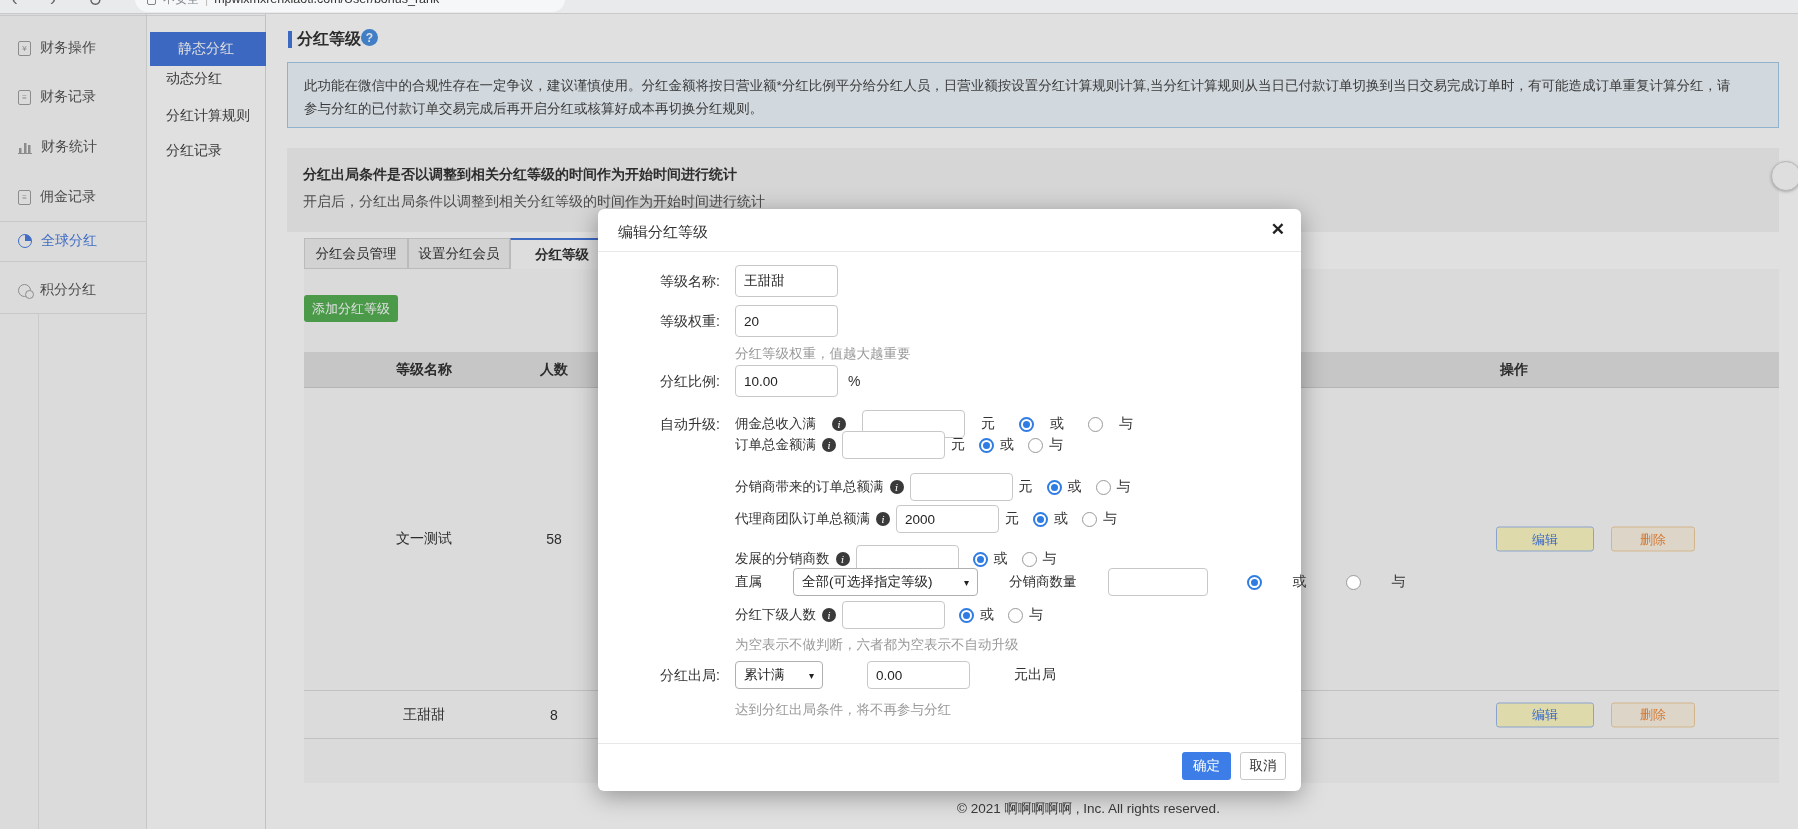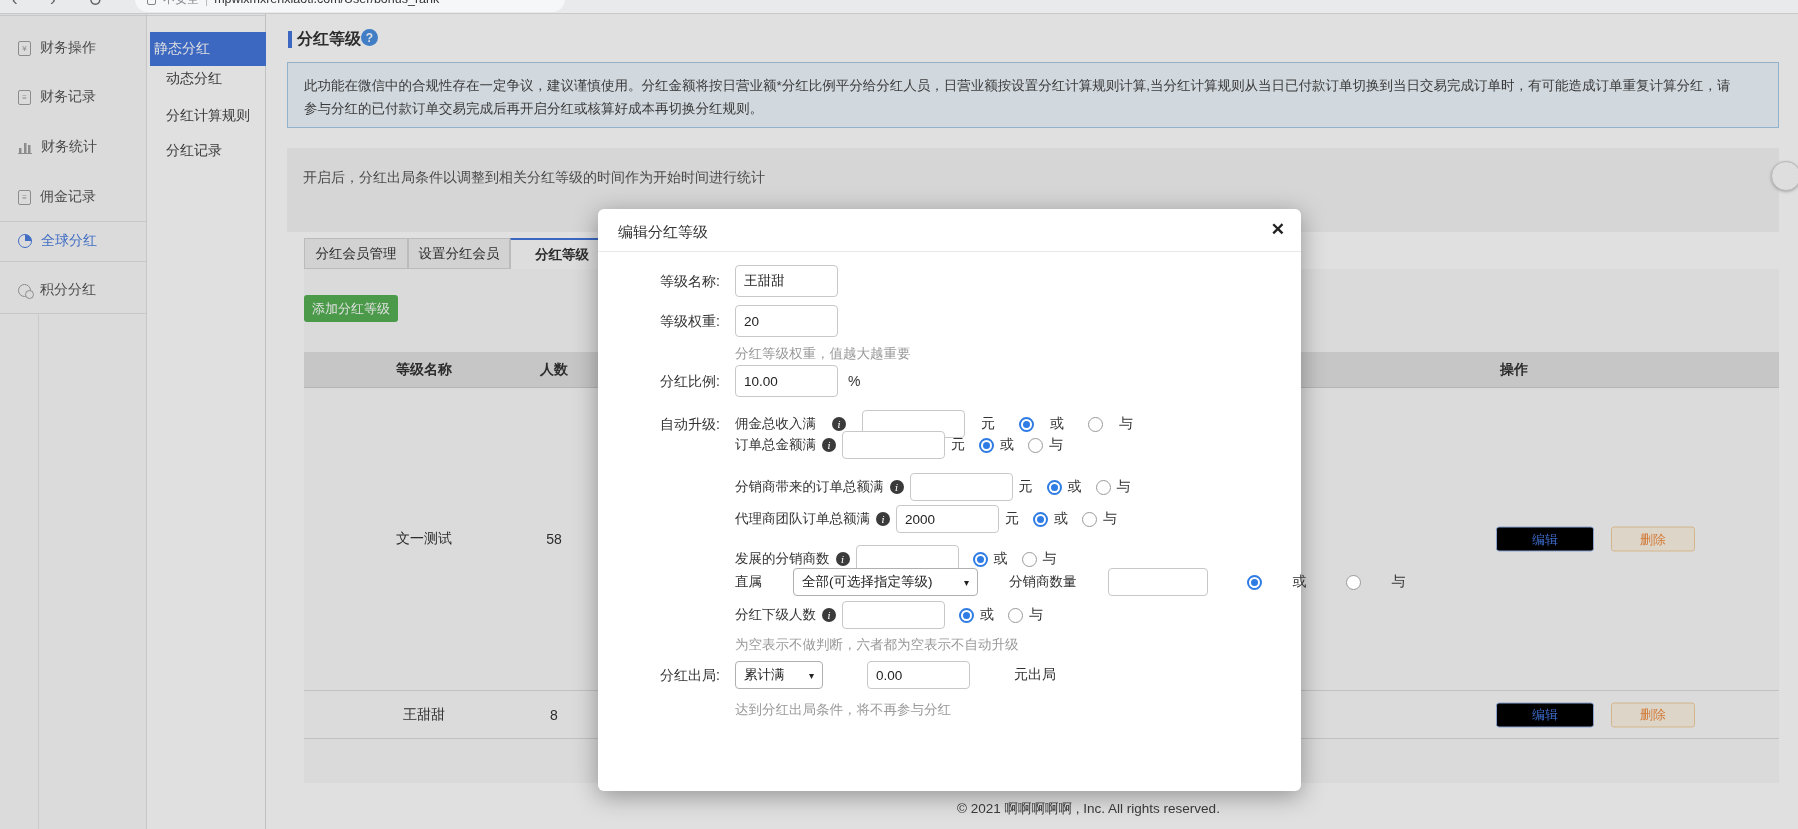--- a/index.html
+++ b/index.html
@@ -26,21 +26,21 @@
   .ic-bars { width:14px; height:13px; border-bottom:1.5px solid #a0a0a0; flex:0 0 auto;
     background: linear-gradient(#a0a0a0,#a0a0a0) 1px 7px/2.5px 6px no-repeat,
                 linear-gradient(#a0a0a0,#a0a0a0) 5.5px 2px/2.5px 11px no-repeat,
                 linear-gradient(#a0a0a0,#a0a0a0) 10px 4.5px/2.5px 8px no-repeat; }
   .ic-pie { width:14px; height:14px; border-radius:50%; border:1.5px solid currentColor; background:conic-gradient(currentColor 0 90deg, transparent 90deg 360deg); flex:0 0 auto; }
   .ic-coin { width:13px; height:13px; border-radius:50%; border:1.5px solid #a0a0a0; position:relative; flex:0 0 auto; background:#fafafa; }
   .ic-coin::after { content:""; position:absolute; right:-4px; bottom:-3px; width:7px; height:7px; border-radius:50%; border:1.5px solid #a0a0a0; background:#fafafa; }
 
   .submenu { position:absolute; left:147px; top:14px; width:119px; height:815px; background:#ffffff; border-right:1px solid #dcdcdc; z-index:1; }
   .sm-item { position:absolute; left:19px; height:20px; line-height:20px; font-size:14px; color:#444; cursor:pointer; white-space:nowrap; }
-  .sm-active { position:absolute; left:3px; top:18px; width:129px; height:34px; background:#4577dd; color:#fff; display:flex; align-items:center; padding-left:4px; font-size:14px; cursor:pointer; white-space:nowrap; }
+  .sm-active { position:absolute; left:3px; top:18px; width:129px; height:34px; background:#4577dd; color:#fff; display:flex; align-items:center; padding-left:28px; font-size:14px; cursor:pointer; white-space:nowrap; }
 
   
   .main { position:absolute; left:266px; top:14px; width:1532px; height:815px; background:#fff; z-index:1; }
   .pg-accent { position:absolute; left:22px; top:17px; width:4px; height:17px; background:#4577dd; }
   .pg-title { position:absolute; left:31px; top:15px; font-size:16px; font-weight:bold; color:#333; }
   .help-ic { position:absolute; left:95px; top:15px; width:17px; height:17px; border-radius:50%; background:#4a90e2; color:#fff; font-size:12px; font-weight:bold; display:flex; align-items:center; justify-content:center; cursor:pointer; }
 
   .notice { position:absolute; left:21px; top:48px; width:1492px; height:66px; background:#eef6fd; border:1px solid #a5cbe6; padding:11px 16px; overflow:hidden; }
   .notice div { font-size:13.5px; color:#444; line-height:23px; white-space:nowrap; }
 
@@ -57,21 +57,21 @@
 
   .table { position:absolute; left:0; top:83px; width:1475px; }
   .thead { position:relative; height:36px; background:#e2e2e2; border-bottom:1px solid #cfcfcf; }
   .th, .td { position:absolute; top:50%; transform:translateY(-50%); text-align:center; font-size:14px; color:#333; }
   .th { font-weight:bold; }
   .c-name { left:40px; width:160px; }
   .c-count { left:180px; width:140px; }
   .c-ops { left:1140px; width:140px; }
   .trow { position:relative; background:#fafafa; border-bottom:1px solid #dcdcdc; }
   .row-btns { position:absolute; left:1192px; top:50%; transform:translateY(-50%); display:flex; gap:17px; }
-  .btn-edit { width:98px; height:25px; background:#000000; border:1px solid #9db9ec; border-radius:3px; color:#4479e4; font-size:13px; cursor:pointer; }
+  .btn-edit { width:98px; height:25px; background:#fef9c3; border:1px solid #9db9ec; border-radius:3px; color:#4479e4; font-size:13px; cursor:pointer; }
   .btn-del { width:84px; height:25px; background:#fdf3e5; border:1px solid #f0cf9e; border-radius:3px; color:#ef8c3f; font-size:13px; cursor:pointer; }
 
   .page-footer { position:absolute; left:0; top:786px; width:1645px; text-align:center; font-size:13.5px; color:#444; }
 
   
   .overlay { position:absolute; left:0; top:14px; width:1798px; height:815px; background:rgba(0,0,0,0.12); z-index:4; }
   .modal { position:absolute; left:598px; top:209px; width:703px; height:582px; background:#fff; border-radius:6px; box-shadow:0 5px 25px rgba(0,0,0,.35); z-index:5; }
   .m-header { position:absolute; left:0; top:0; width:100%; height:43px; border-bottom:1px solid #e8e8e8; }
   .m-title { position:absolute; left:20px; top:14px; font-size:15px; color:#333; }
   .m-close { position:absolute; right:16px; top:10px; font-size:17px; font-weight:bold; color:#222; cursor:pointer; }
@@ -155,20 +155,21 @@
     <div class="pg-accent"></div>
     <div class="pg-title">分红等级</div>
     <div class="help-ic">?</div>
 
     <div class="notice">
       <div>此功能在微信中的合规性存在一定争议，建议谨慎使用。分红金额将按日营业额*分红比例平分给分红人员，日营业额按设置分红计算规则计算,当分红计算规则从当日已付款订单切换到当日交易完成订单时，有可能造成订单重复计算分红，请</div>
       <div>参与分红的已付款订单交易完成后再开启分红或核算好成本再切换分红规则。</div>
     </div>
 
     <div class="statbox">
+      <div class="t1">分红出局条件是否以调整到相关分红等级的时间作为开始时间进行统计</div>
       <div class="t2">开启后，分红出局条件以调整到相关分红等级的时间作为开始时间进行统计</div>
     </div>
     <div class="knob"></div>
 
     <div class="tab" style="left:38px; width:104px;">分红会员管理</div>
     <div class="tab" style="left:142px; width:102px;">设置分红会员</div>
     <div class="tab active" style="left:244px; width:104px;">分红等级</div>
 
     <div class="container">
       <button class="add-btn">添加分红等级</button>
@@ -308,15 +309,19 @@
     <div class="au-row" style="top:452px;gap:44px;">
       <span class="sel" style="width:88px;">
         <span>累计满</span>
         <span class="caret">▾</span>
       </span>
       <input class="ti sm" value="0.00" style="">
       <span class="unit">元出局</span>
     </div>
     <div class="hint" style="top:492px;">达到分红出局条件，将不再参与分红</div>
 
+    <div class="m-footer">
+      <button class="btn-ok">确定</button>
+      <button class="btn-cancel">取消</button>
+    </div>
   </div>
 
 </div>
 
 </body></html>

